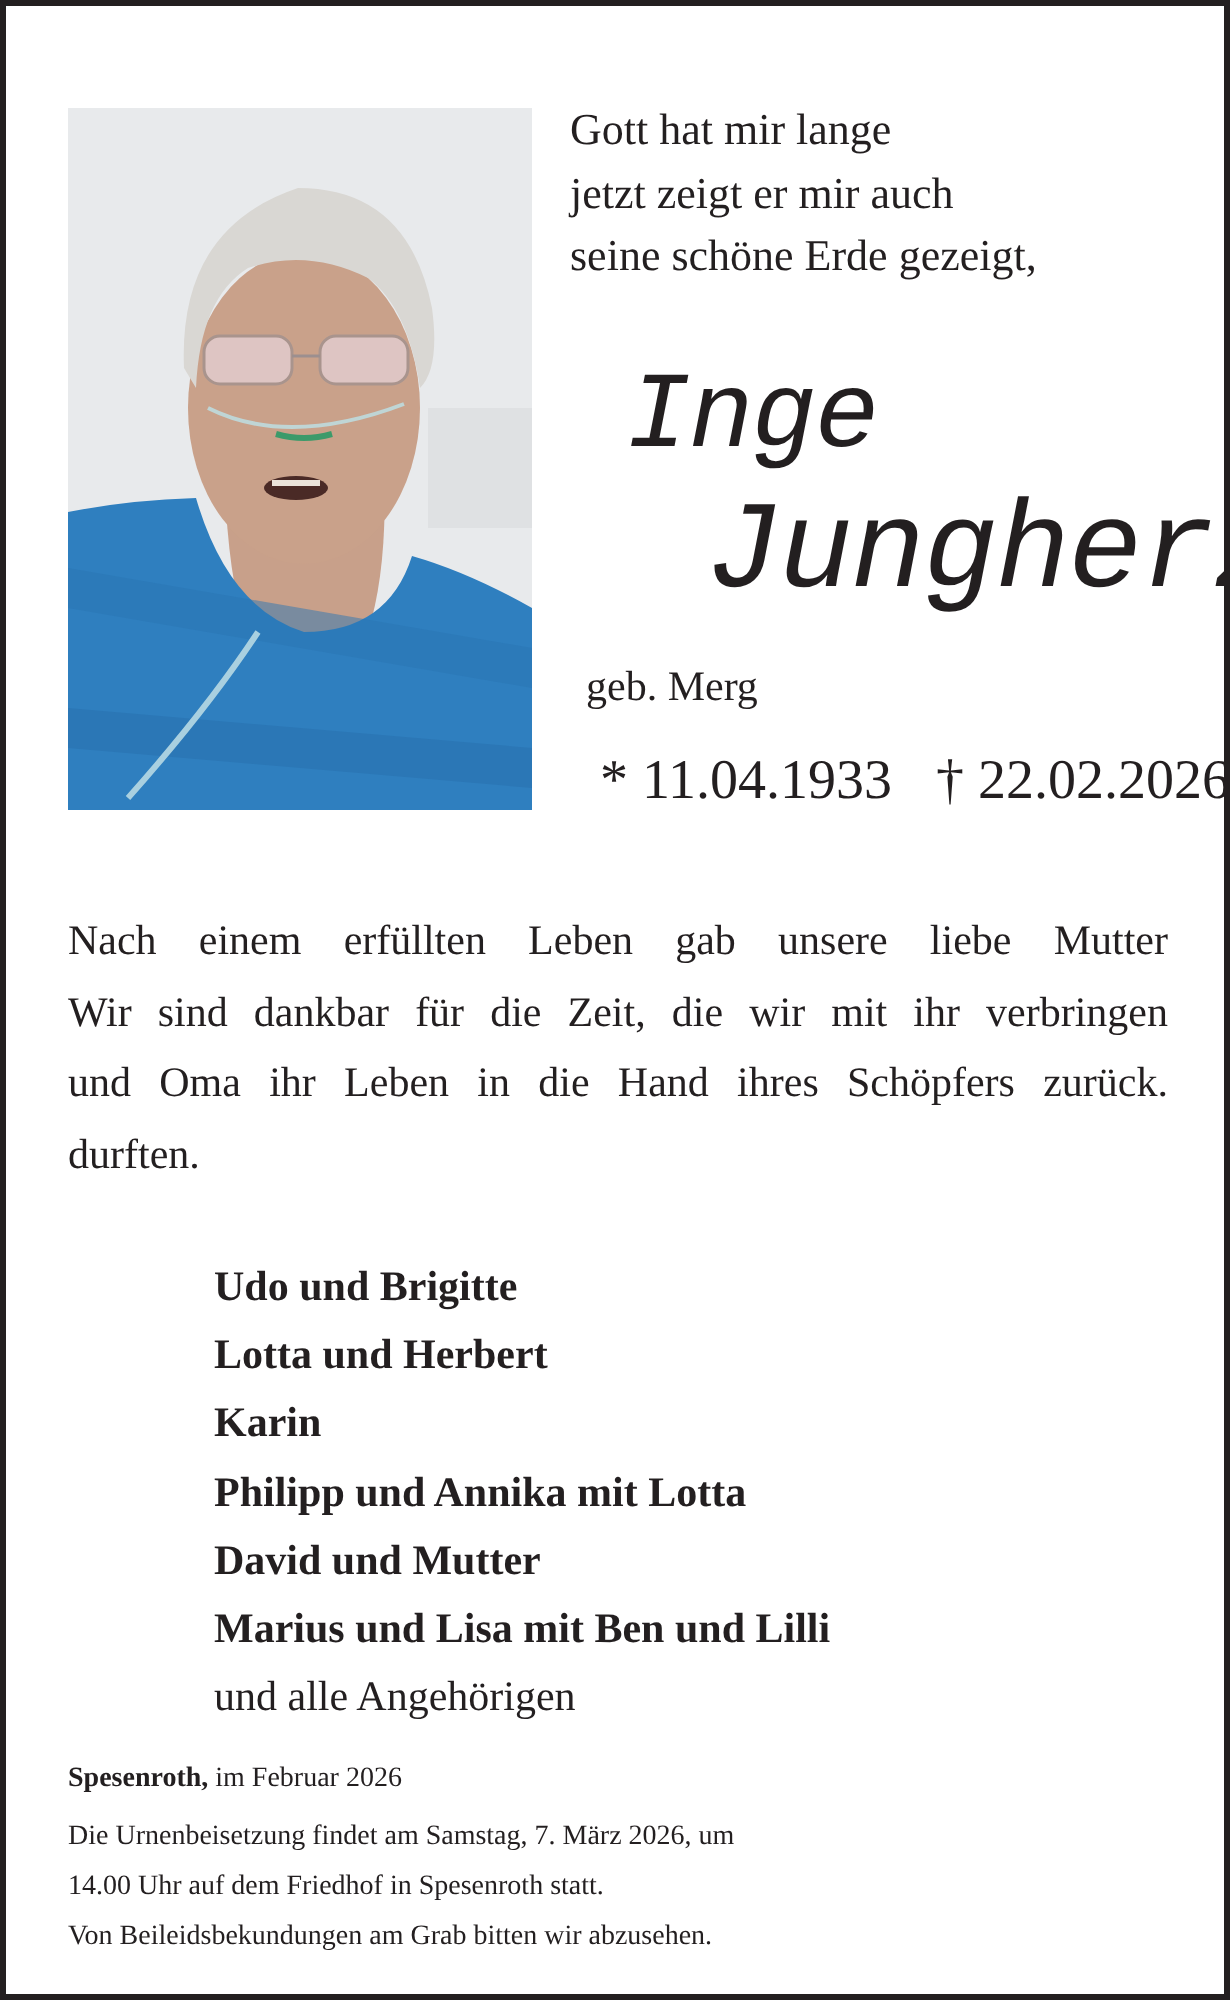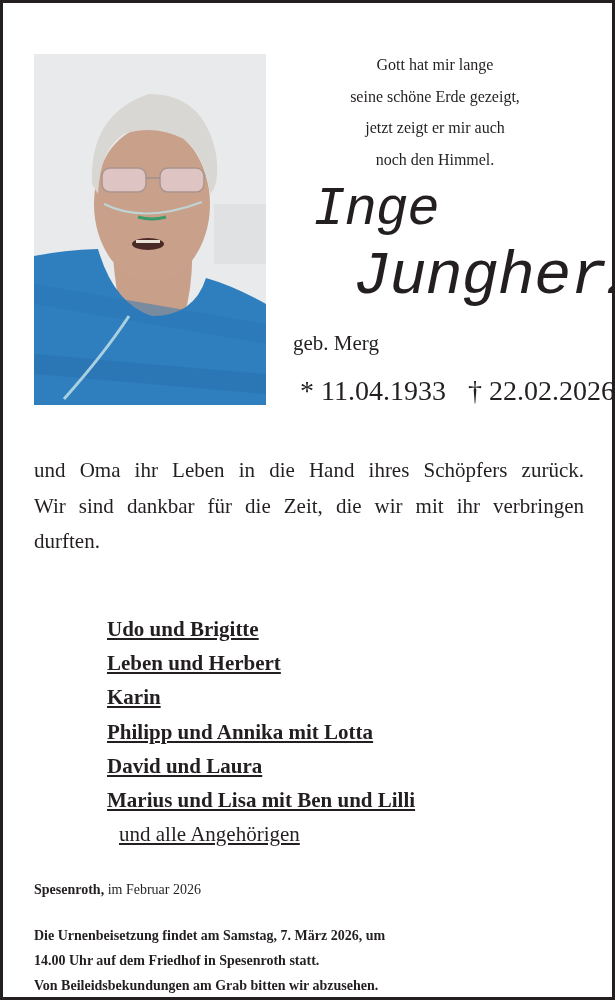--- a/index.html
+++ b/index.html
@@ -13,21 +13,21 @@
     color: #231f20;
     font-family: "Liberation Serif", "DejaVu Serif", serif;
   }
   .photo {
     position: absolute; left: 31px; top: 51px; width: 232px; height: 351px;
     overflow: hidden; background: #e9ebed;
   }
   .photo svg { display: block; }
   .verse {
     position: absolute; left: 282px; top: 46px; width: 300px;
-    text-align: center; font-size: 16px; line-height: 31.5px;
+    text-align: left; font-size: 22px; line-height: 31.5px;
   }
   .verse div { white-space: nowrap; }
   .name-script {
     position: absolute; left: 300px; top: 182px; width: 280px; height: 150px;
   }
   .name-first, .name-last {
     position: absolute;
     font-family: Liberation Mono, monospace;
     font-style: italic; font-weight: normal;
     letter-spacing: -1px;
@@ -44,32 +44,32 @@
     font-size: 28px; white-space: nowrap;
   }
   .dates .death { margin-left: 22px; }
   .body-text {
     position: absolute; left: 31px; top: 450px; width: 550px;
     font-size: 21px; line-height: 35.5px; text-align: justify;
   }
   .body-text .ln { display: block; white-space: nowrap; text-align-last: justify; }
   .body-text .ln.last { text-align-last: left; }
   .mourners {
-    position: absolute; left: 104px; top: 609px; width: 420px;
-    font-size: 21px; line-height: 34.2px; text-decoration: underline;
+    position: absolute; left: 104px; top: 623px; width: 420px;
+    font-size: 21px; line-height: 34.2px;
   }
   .mourners .bold { font-weight: bold; white-space: nowrap; }
-  .mourners .regular { font-weight: normal; white-space: nowrap; margin-left: 12px; }
+  .mourners .regular { font-weight: normal; white-space: nowrap; }
   .footer {
     position: absolute; left: 31px; top: 873px; width: 560px;
     font-size: 14px;
   }
   .footer .place-line { line-height: 28px; white-space: nowrap; }
   .footer .place { font-weight: bold; }
-  .footer .notice { margin-top: 19px; line-height: 25px; font-weight: bold; }
+  .footer .notice { margin-top: 2px; line-height: 25px; }
   .footer .notice div { white-space: nowrap; }
 </style>
 </head>
 <body>
 
 <div class="card">
 
   <div class="photo">
     <svg width="232" height="351" viewBox="0 0 232 351" xmlns="http://www.w3.org/2000/svg">
       <rect x="0" y="0" width="232" height="351" fill="#e8eaec"></rect>
@@ -94,48 +94,48 @@
       <path d="M70 150 Q110 170 168 148" stroke="#bfd5d5" stroke-width="2" fill="none"></path>
       <path d="M104 163 Q118 167 132 163" stroke="#3c9a6a" stroke-width="3" fill="none"></path>
 
       <ellipse cx="114" cy="190" rx="16" ry="6" fill="#4a2a26"></ellipse>
       <rect x="102" y="186" width="24" height="3" fill="#eae3da"></rect>
     </svg>
   </div>
 
   <div class="verse">
     <div>Gott hat mir lange</div>
+    <div>jetzt zeigt er mir auch</div>
     <div>seine schöne Erde gezeigt,</div>
-    <div>jetzt zeigt er mir auch</div>
-    <div>noch den Himmel.</div>
   </div>
 
   <div class="name-script">
     <span class="name-first">Inge</span>
     <span class="name-last">Jungherz</span>
   </div>
 
   <div class="maiden">geb. Merg</div>
 
   <div class="dates">
     <span>* 11.04.1933</span><span class="death">† 22.02.2026</span>
   </div>
 
   <div class="body-text">
+    <span class="ln">Nach einem erfüllten Leben gab unsere liebe Mutter</span>
+    <span class="ln">Wir sind dankbar für die Zeit, die wir mit ihr verbringen</span>
     <span class="ln">und Oma ihr Leben in die Hand ihres Schöpfers zurück.</span>
-    <span class="ln">Wir sind dankbar für die Zeit, die wir mit ihr verbringen</span>
     <span class="ln last">durften.</span>
   </div>
 
   <div class="mourners">
     <div class="bold">Udo und Brigitte</div>
-    <div class="bold">Leben und Herbert</div>
+    <div class="bold">Lotta und Herbert</div>
     <div class="bold">Karin</div>
     <div class="bold">Philipp und Annika mit Lotta</div>
-    <div class="bold">David und Laura</div>
+    <div class="bold">David und Mutter</div>
     <div class="bold">Marius und Lisa mit Ben und Lilli</div>
     <div class="regular">und alle Angehörigen</div>
   </div>
 
   <div class="footer">
     <div class="place-line"><span class="place">Spesenroth,</span><span> im Februar 2026</span></div>
     <div class="notice">
       <div>Die Urnenbeisetzung findet am Samstag, 7. März 2026, um</div>
       <div>14.00 Uhr auf dem Friedhof in Spesenroth statt.</div>
       <div>Von Beileidsbekundungen am Grab bitten wir abzusehen.</div>

